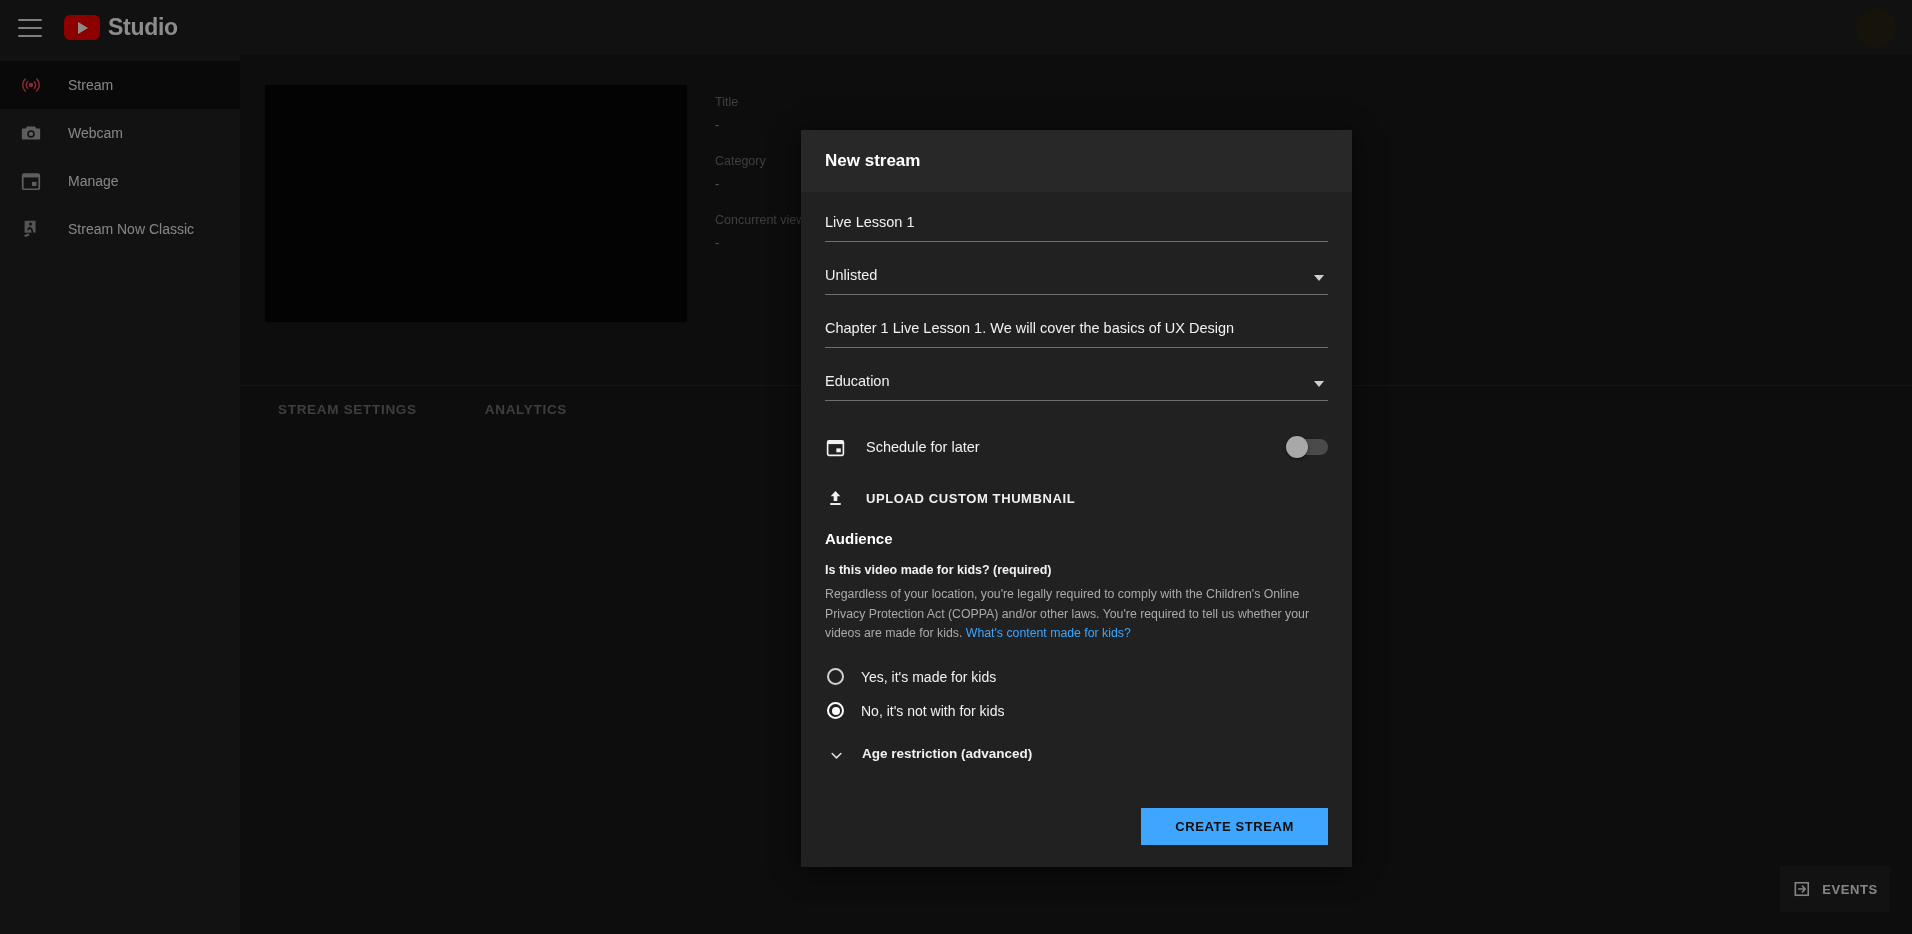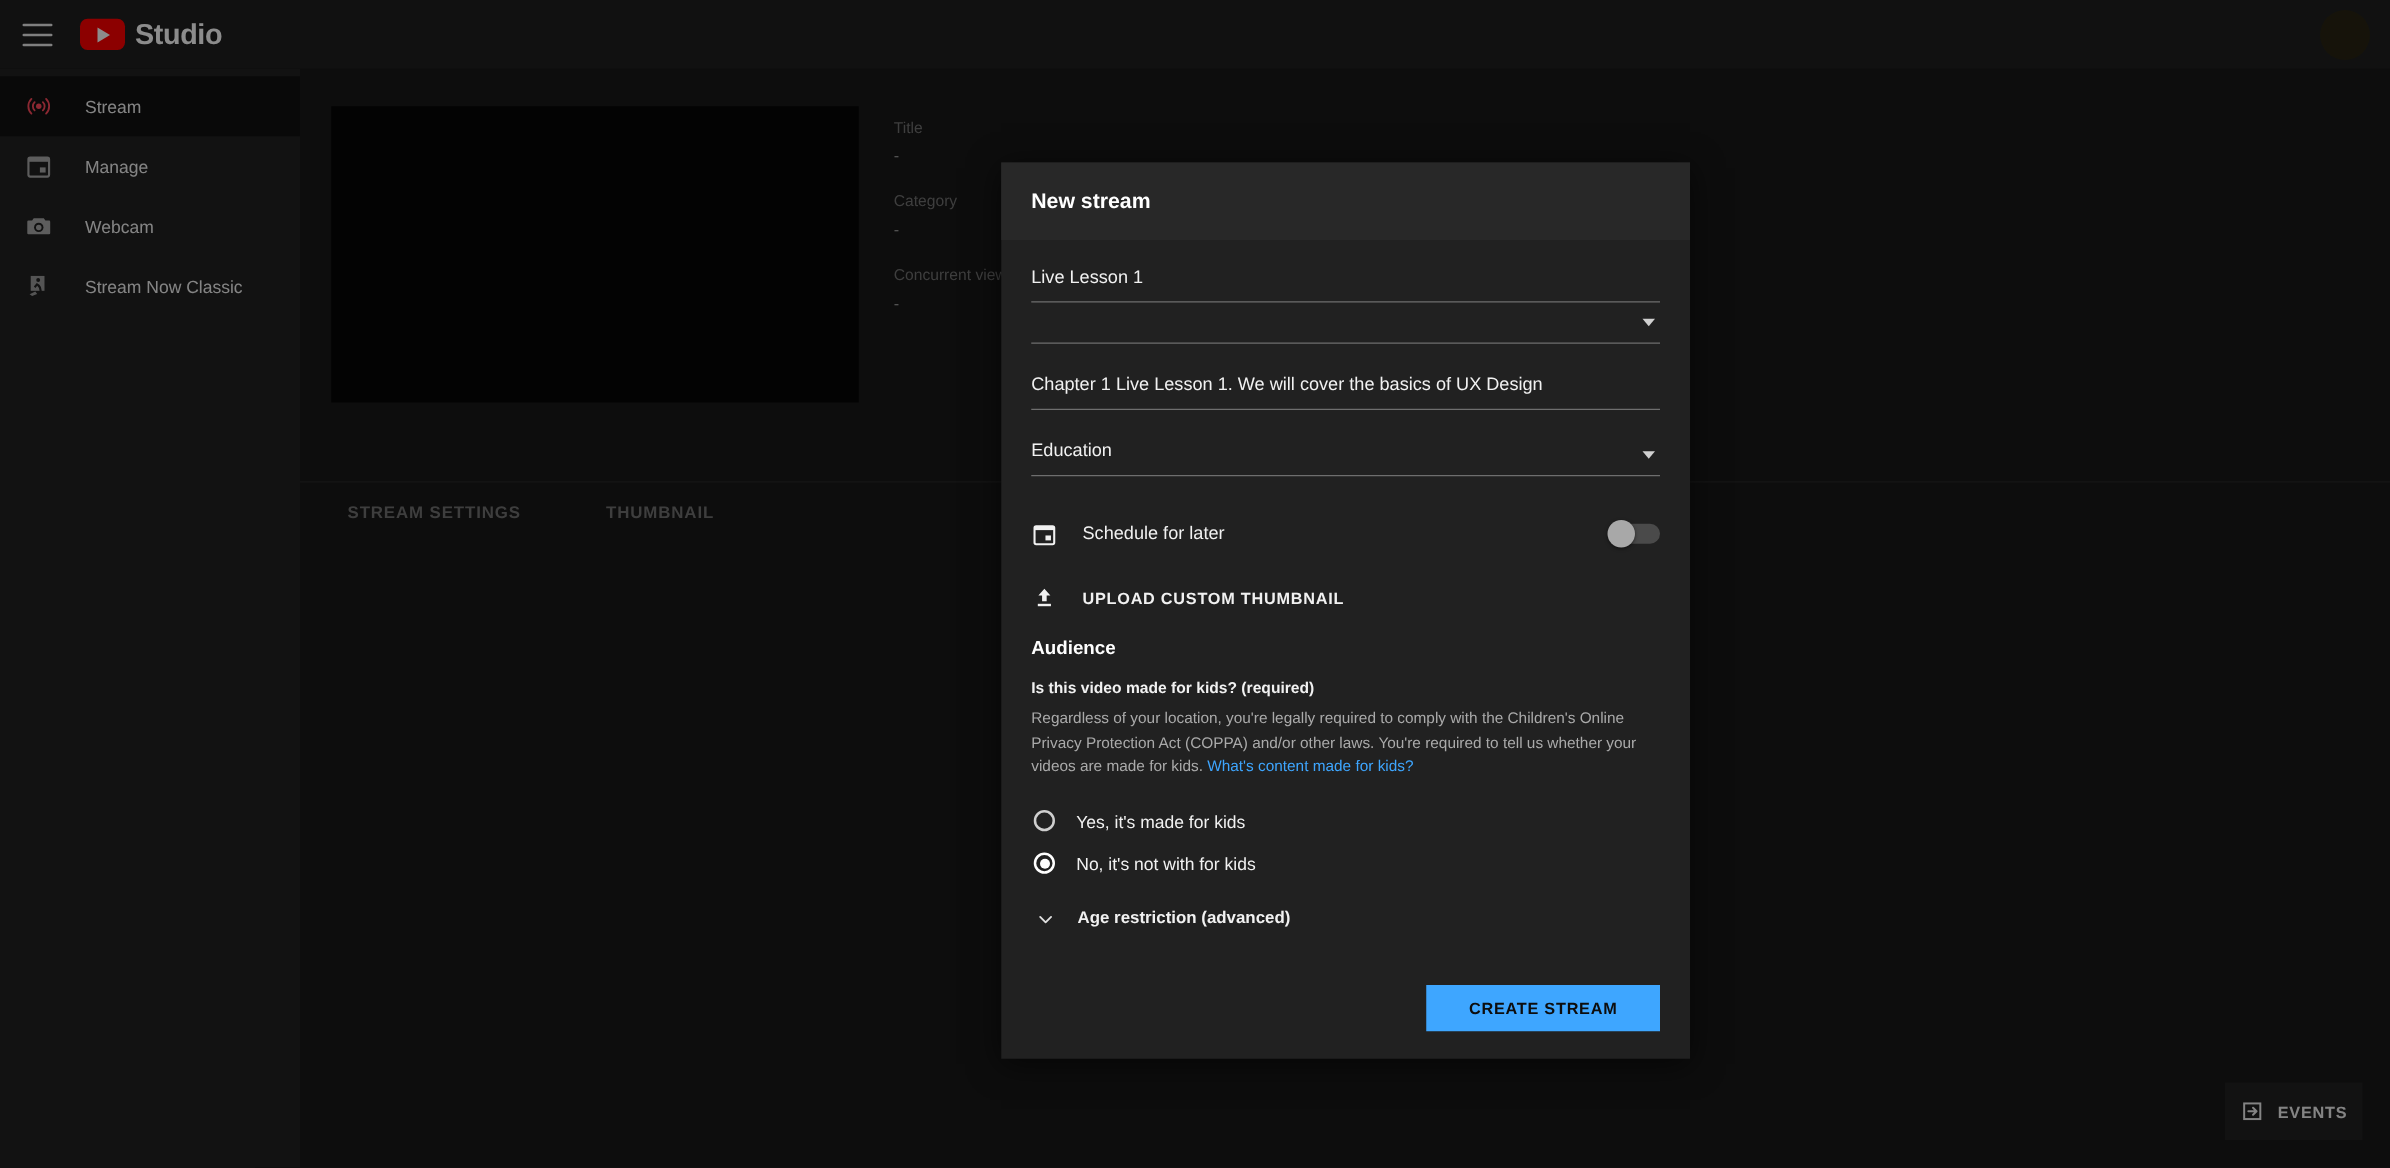--- a/index.html
+++ b/index.html
@@ -340,37 +340,37 @@
           <path d="M5.6 5.6a9 9 0 000 12.8" stroke="#ff4a5c" stroke-width="1.6" fill="none" stroke-linecap="round"></path>
           <path d="M18.4 5.6a9 9 0 010 12.8" stroke="#ff4a5c" stroke-width="1.6" fill="none" stroke-linecap="round"></path>
         </svg>
       </span>
       <span class="side-label">Stream</span>
     </div>
 
     <div class="side-item">
       <span class="side-icon">
         <svg width="22" height="22" viewBox="0 0 24 24">
+          <path d="M3 7h3.2l1.4-2h8.8l1.4 2H21a1 1 0 011 1v10a1 1 0 01-1 1H3a1 1 0 01-1-1V8a1 1 0 011-1z" fill="#aaaaaa"></path>
+          <circle cx="12" cy="13" r="4.1" fill="#212121"></circle>
+          <circle cx="12" cy="13" r="2.4" fill="#aaaaaa"></circle>
+        </svg>
+      </span>
+      <span class="side-label">Webcam</span>
+    </div>
+
+    <div class="side-item">
+      <span class="side-icon">
+        <svg width="22" height="22" viewBox="0 0 24 24">
           <rect x="3" y="4.5" width="18" height="16.5" rx="1.5" fill="none" stroke="#aaaaaa" stroke-width="1.9"></rect>
           <rect x="3" y="4.5" width="18" height="3.6" fill="#aaaaaa"></rect>
           <rect x="13" y="13" width="5" height="4.5" fill="#aaaaaa"></rect>
         </svg>
       </span>
       <span class="side-label">Manage</span>
-    </div>
-
-    <div class="side-item">
-      <span class="side-icon">
-        <svg width="22" height="22" viewBox="0 0 24 24">
-          <path d="M3 7h3.2l1.4-2h8.8l1.4 2H21a1 1 0 011 1v10a1 1 0 01-1 1H3a1 1 0 01-1-1V8a1 1 0 011-1z" fill="#aaaaaa"></path>
-          <circle cx="12" cy="13" r="4.1" fill="#212121"></circle>
-          <circle cx="12" cy="13" r="2.4" fill="#aaaaaa"></circle>
-        </svg>
-      </span>
-      <span class="side-label">Webcam</span>
     </div>
 
     <div class="side-item">
       <span class="side-icon">
         <svg width="22" height="22" viewBox="0 0 24 24">
           <rect x="5" y="3" width="12" height="13" fill="#9a9a9a"></rect>
           <circle cx="11.5" cy="6.6" r="1.7" fill="#212121"></circle>
           <path d="M10.3 9.2l-2.6 3.1 1.4 1.2 1.6-1.9 1.5 2 .8 3.8 1.8-.4-.9-4.3-1.3-2z" fill="#212121"></path>
           <path d="M4 19l5-2.4 1.6 2.2-4.4 1.8z" fill="#9a9a9a"></path>
         </svg>
@@ -389,21 +389,21 @@
         <div class="meta-value">-</div>
         <div class="meta-label">Category</div>
         <div class="meta-value">-</div>
         <div class="meta-label">Concurrent viewers</div>
         <div class="meta-value">-</div>
       </div>
     </div>
 
     <div class="tabbar">
       <div class="tab">STREAM SETTINGS</div>
-      <div class="tab">THUMBNAIL</div>
+      <div class="tab">ANALYTICS</div>
     </div>
 
     <div class="tab-panel"></div>
 
     <div class="events-btn">
       <span class="ev-icon">
         <svg width="20" height="20" viewBox="0 0 24 24">
           <rect x="4" y="4.5" width="15.5" height="15" fill="none" stroke="#f1f1f1" stroke-width="1.9"></rect>
           <path d="M8 12h7.5M12.5 8.6l3.4 3.4-3.4 3.4" fill="none" stroke="#f1f1f1" stroke-width="1.9" stroke-linecap="round" stroke-linejoin="round"></path>
         </svg>
@@ -421,20 +421,21 @@
       <div class="modal-title">New stream</div>
     </div>
 
     <div class="modal-body">
 
       <div class="field">
         <div class="field-value">Live Lesson 1</div>
       </div>
 
       <div class="field select">
+        <div class="field-value">Unlisted</div>
         <span class="caret"></span>
       </div>
 
       <div class="field">
         <div class="field-value">Chapter 1 Live Lesson 1. We will cover the basics of UX Design</div>
       </div>
 
       <div class="field select">
         <div class="field-value">Education</div>
         <span class="caret"></span>

